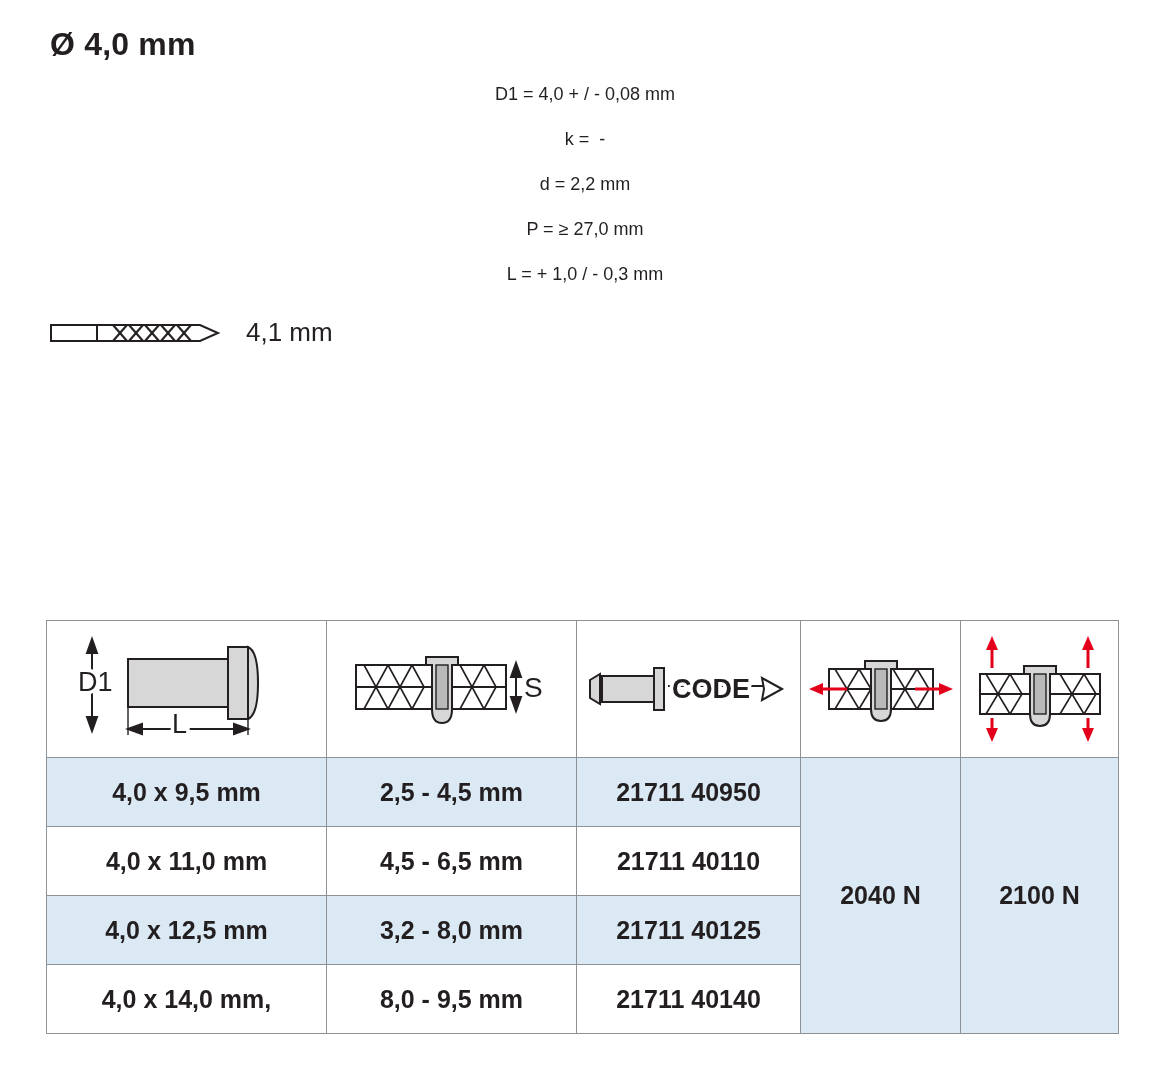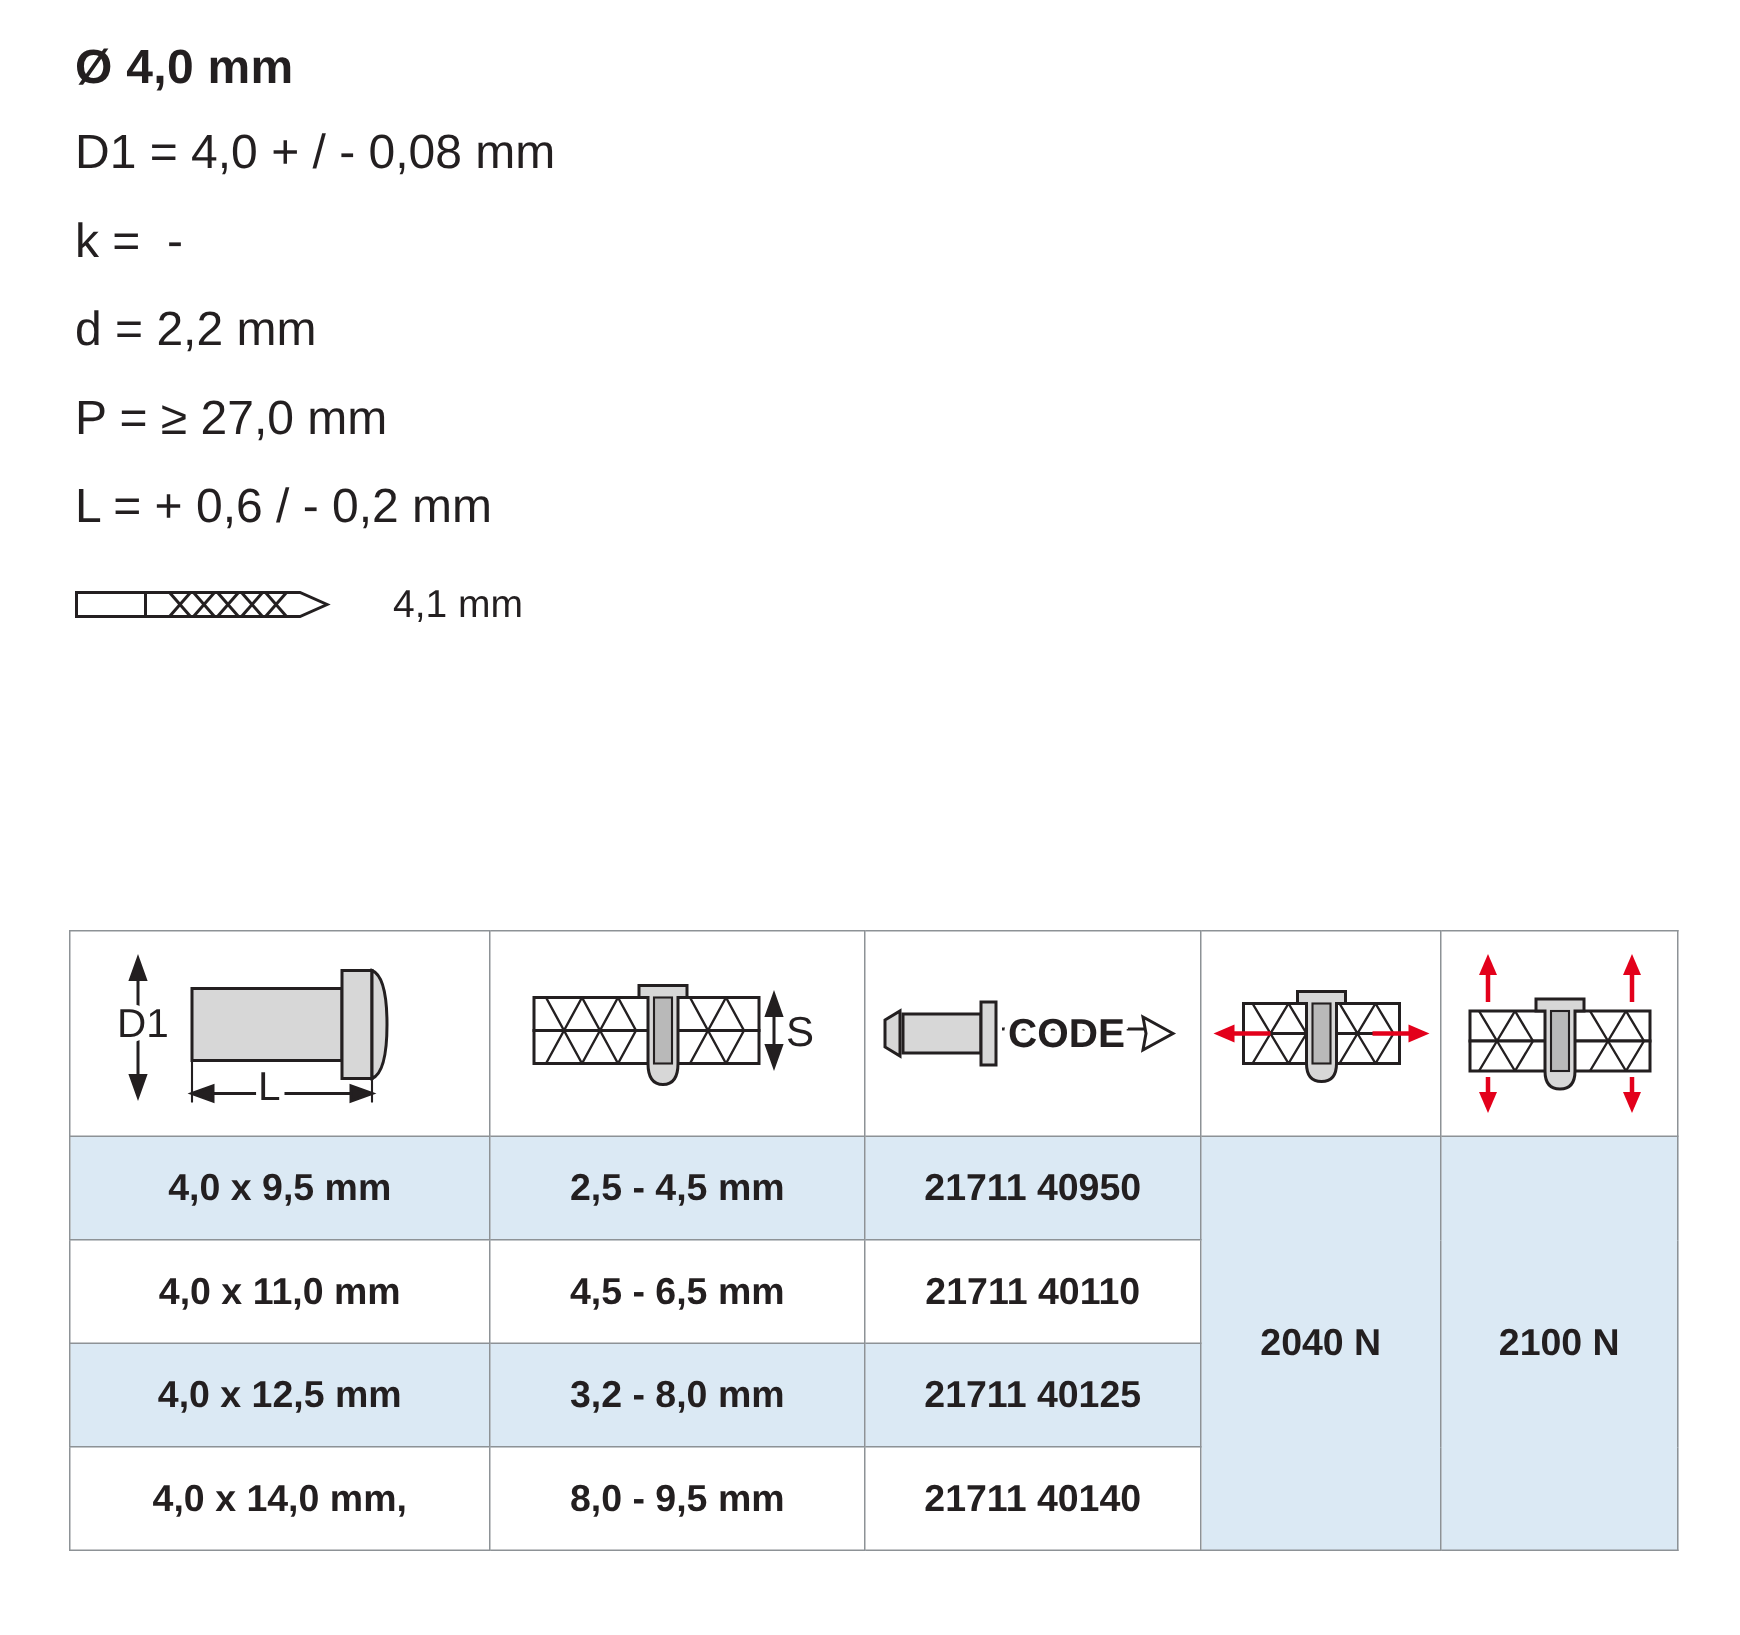--- a/index.html
+++ b/index.html
@@ -24,30 +24,30 @@
   .title {
     font-size: 32px;
     font-weight: bold;
     letter-spacing: 0.2px;
     margin: 4px 0 22px 4px;
   }
   .spec-list {
     margin: 0 0 0 4px;
   }
   .spec-row {
-    font-size: 32px;
+    font-size: 18px;
     line-height: 1.0;
     margin-bottom: 27px;
     white-space: pre;
+    text-align: center;
   }
   .drill-row {
     display: flex;
     align-items: center;
     margin: 34px 0 0 4px;
-    gap: 16px;
   }
   .drill-row svg { display: block; }
   .drill-label {
     font-size: 26px;
     margin-left: 18px;
   }
 
   
   .table-wrap {
     position: absolute;
@@ -102,21 +102,21 @@
 
 <div class="page">
 
   <div class="title">Ø 4,0 mm</div>
 
   <div class="spec-list">
     <div class="spec-row">D1 = 4,0 + / - 0,08 mm</div>
     <div class="spec-row">k =  -</div>
     <div class="spec-row">d = 2,2 mm</div>
     <div class="spec-row">P = ≥ 27,0 mm</div>
-    <div class="spec-row">L = + 0,6 / - 0,2 mm</div>
+    <div class="spec-row">L = + 1,0 / - 0,3 mm</div>
   </div>
 
   <div class="drill-row">
     <span>
       <svg width="178" height="30" viewBox="0 0 178 30">
 
         <rect x="1" y="7" width="46" height="16" fill="#ffffff" stroke="#231f20" stroke-width="2"></rect>
 
         <path d="M47 7 L150 7 L168 15 L150 23 L47 23 Z" fill="#ffffff" stroke="#231f20" stroke-width="2"></path>
 

